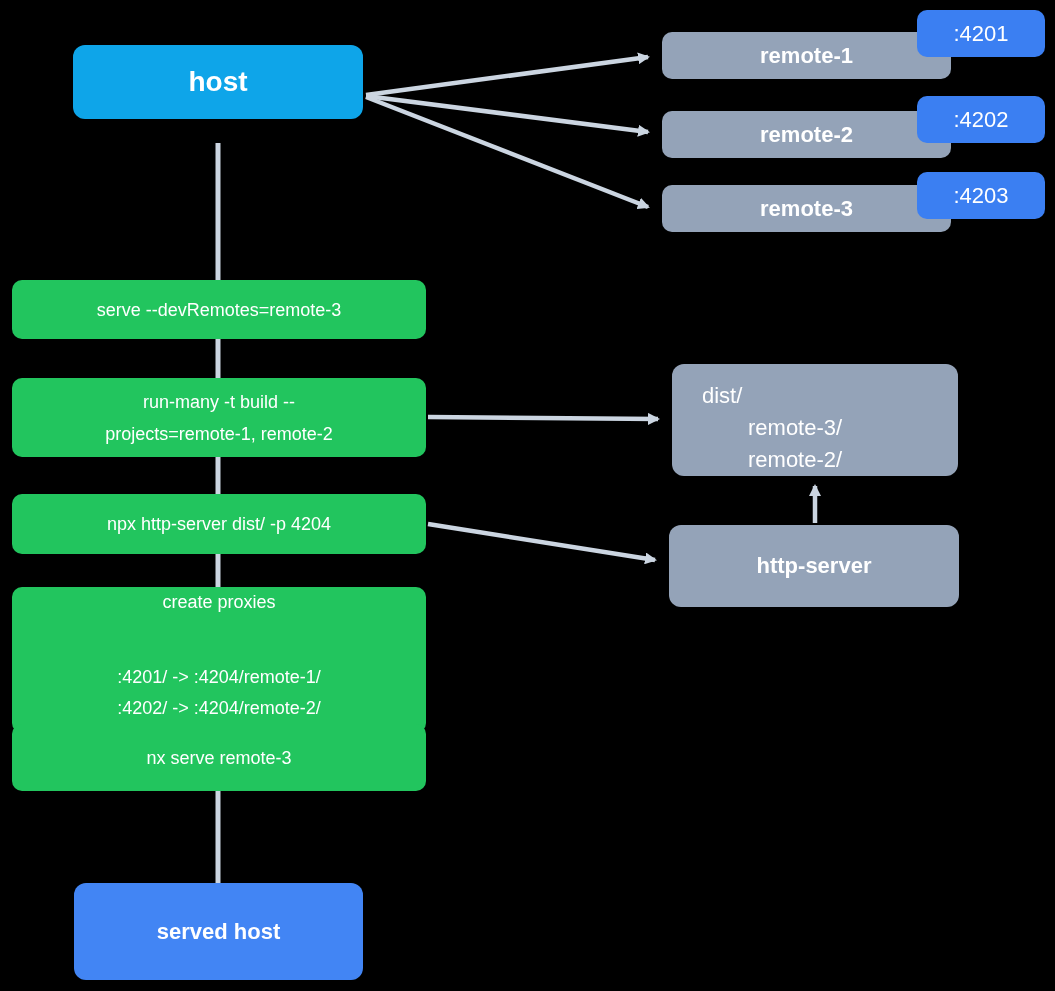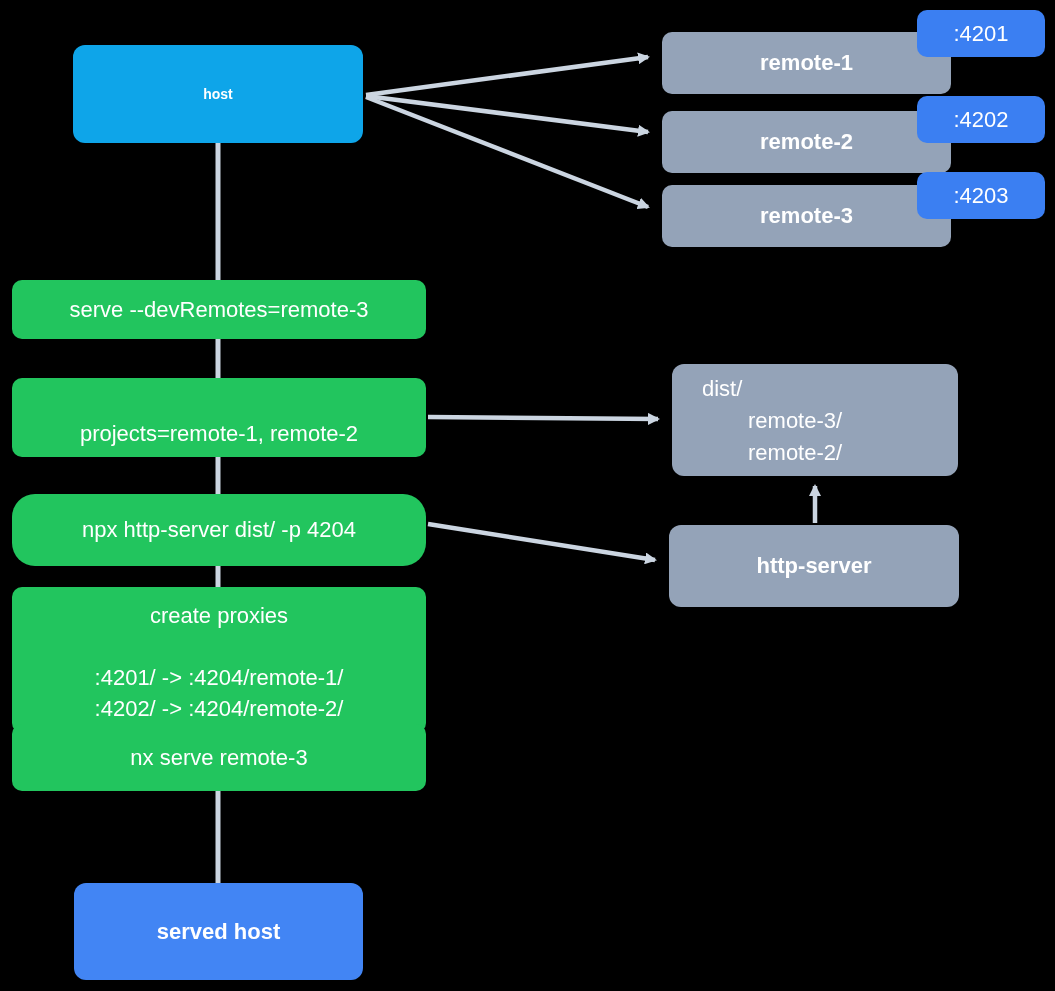--- a/index.html
+++ b/index.html
@@ -26,45 +26,45 @@
     position: absolute;
     display: flex;
     align-items: center;
     justify-content: center;
     color: #ffffff;
     z-index: 2;
     box-sizing: border-box;
     text-align: center;
   }
   .host-box {
-    left: 73px; top: 45px; width: 290px; height: 98px;
+    left: 73px; top: 45px; width: 290px; height: 74px;
     background: #0ea5e9;
     border-radius: 12px;
-    font-size: 14px; font-weight: bold;
+    font-size: 28px; font-weight: bold;
   }
   .step {
     left: 12px; width: 414px;
     background: #22c55e;
     border-radius: 10px;
-    font-size: 22px;
+    font-size: 18px;
     line-height: 32px;
   }
   .step-serve   { top: 280px; height: 59px; }
   .step-runmany { top: 378px; height: 79px; }
-  .step-httpcmd { top: 494px; height: 72px; border-radius: 23px; }
+  .step-httpcmd { top: 494px; height: 60px; }
   .step-proxies {
     top: 587px; height: 146px;
     flex-direction: column;
     justify-content: space-between;
-    padding: 13px 0 9px 0;
+    padding: 0 0 9px 0;
     line-height: 31px;
   }
   .step-nxserve { top: 724px; height: 67px; }
   .remote-box {
-    left: 662px; width: 289px; height: 62px;
+    left: 662px; width: 289px; height: 47px;
     background: #94a3b8;
     border-radius: 10px;
     font-size: 22px; font-weight: bold;
     z-index: 2;
   }
   .remote-1 { top: 32px; }
   .remote-2 { top: 111px; }
   .remote-3 { top: 185px; }
   .port-badge {
     left: 917px; width: 128px; height: 47px;
@@ -78,21 +78,21 @@
   .badge-2 { top: 96px; text-align: right; }
   .badge-3 { top: 172px; }
   .dist-box {
     left: 672px; top: 364px; width: 286px; height: 112px;
     background: #94a3b8;
     border-radius: 12px;
     font-size: 22px;
     line-height: 32px;
     display: block;
     text-align: left;
-    padding: 9px 0 0 30px;
+    padding: 16px 0 0 30px;
   }
   .dist-child { padding-left: 46px; }
   .http-box {
     left: 669px; top: 525px; width: 290px; height: 82px;
     background: #94a3b8;
     border-radius: 12px;
     font-size: 22px; font-weight: bold;
   }
   .served-box {
     left: 74px; top: 883px; width: 289px; height: 97px;
@@ -150,21 +150,21 @@
   <div class="node port-badge badge-3">
     <span>:4203</span>
   </div>
 
   <div class="node step step-serve">
     <span>serve --devRemotes=remote-3</span>
   </div>
 
   <div class="node step step-runmany">
     <span>
-      <br>
+      <span>run-many -t build --</span><br>
       <span>projects=remote-1, remote-2</span>
     </span>
   </div>
 
   <div class="node step step-httpcmd">
     <span>npx http-server dist/ -p 4204</span>
   </div>
 
   <div class="node step step-proxies">
     <span>create proxies</span>

